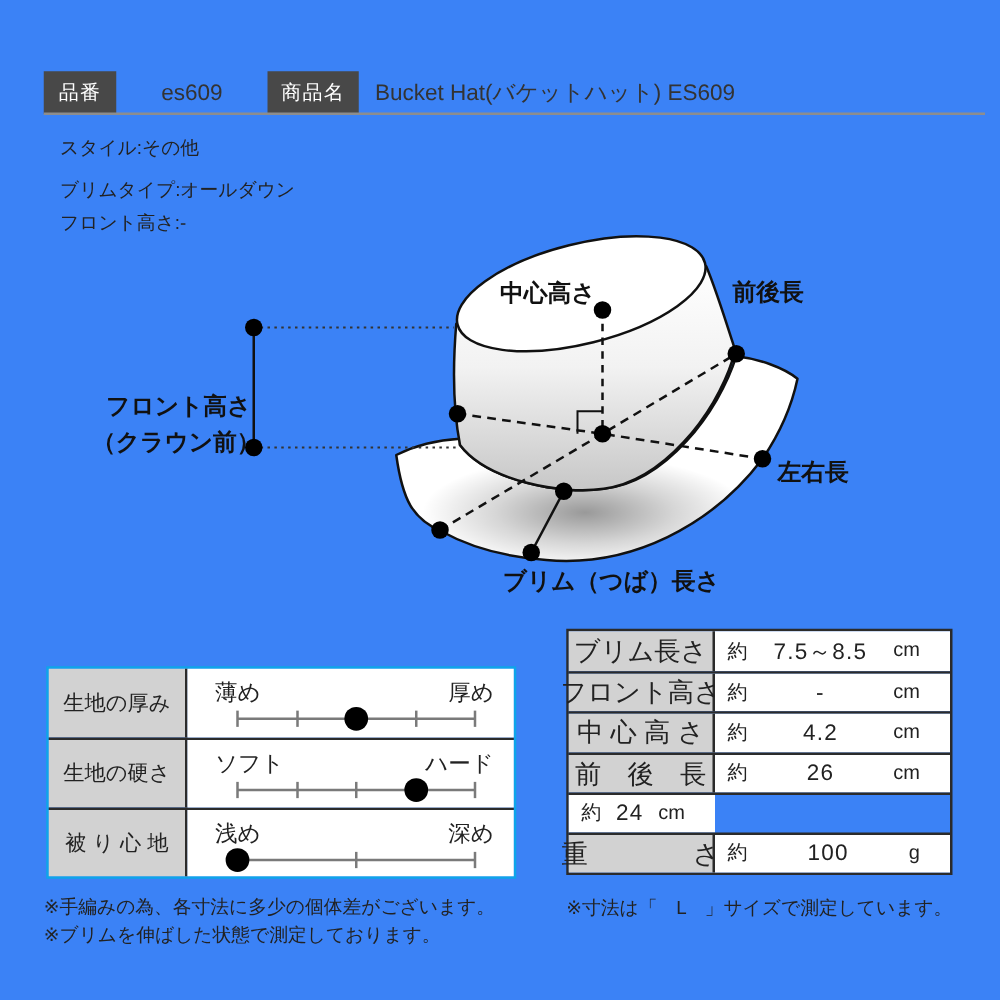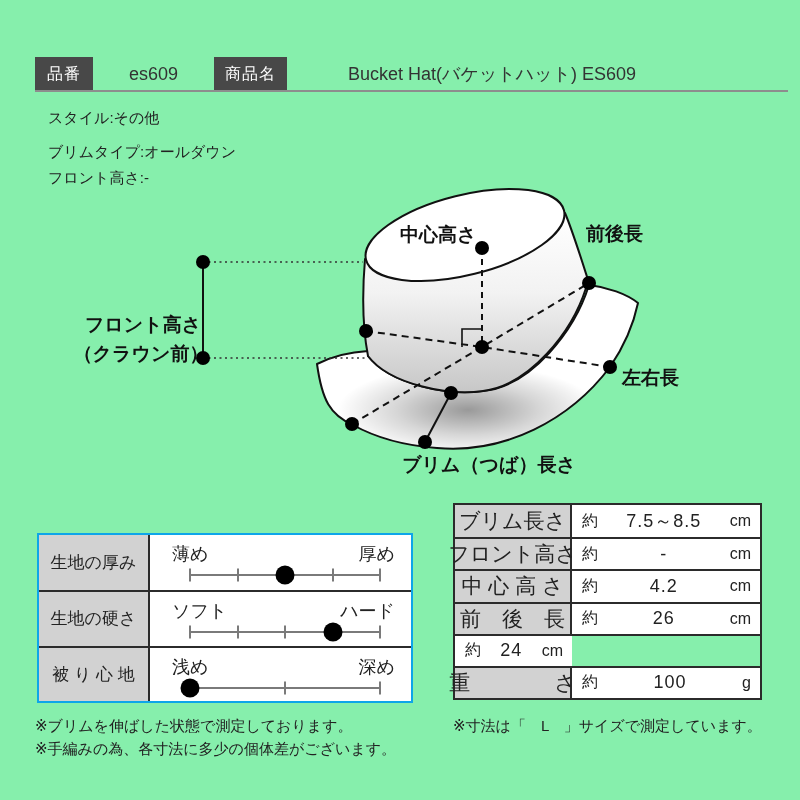--- a/index.html
+++ b/index.html
@@ -1,33 +1,33 @@
 <!DOCTYPE html>
 <html style="--tag-bg: #484848; --cell-bg: #d2d2d2;"><head>
 <meta charset="utf-8">
 <style>
   html,body{margin:0;padding:0;background:#fff;}
   .sheet{
-    position:relative;width:800px;height:800px;background:#86efac;overflow:hidden;
+    position:relative;width:800px;height:800px;background:#3b82f6;overflow:hidden;
     font-family:"Liberation Sans","DejaVu Sans",sans-serif;color:#222;
   }
   
   .tag{
     position:absolute;top:57px;height:34px;background:var(--tag-bg,#484848);
     color:#fff;display:flex;align-items:center;justify-content:center;
     font-size:16px;letter-spacing:1px;
   }
   #tag-item-no{left:35px;width:58px;}
   #tag-name{left:214px;width:73px;}
   .hval{
     position:absolute;top:57px;height:34px;display:flex;align-items:center;
     font-size:18px;color:#333;white-space:nowrap;
   }
   #item-no-value{left:93px;width:121px;justify-content:center;}
-  #product-name-value{left:300px;margin-left:48px;}
+  #product-name-value{left:300px;}
   .hline{position:absolute;left:35px;top:90px;width:753px;border-top:2px solid #8d8d8d;}
   
   .spec{position:absolute;left:48px;font-size:15px;color:#222;white-space:nowrap;}
   
   .diagram{position:absolute;left:0;top:0;pointer-events:none;}
   .diagram text{font-family:"Liberation Sans","DejaVu Sans",sans-serif;font-weight:700;font-size:19px;fill:#111;}
   
   .ftable{
     position:absolute;left:37px;top:533px;width:376px;height:170px;
     border:2px solid #0ea5e9;box-sizing:border-box;display:grid;grid-template-rows:1fr 1fr 1fr;
@@ -55,21 +55,21 @@
   .mrow{display:grid;grid-template-columns:117px 1fr;border-top:2px solid #2b2b2b;}
   .mrow:first-child{border-top:none;}
   .mlabel{
     background:var(--cell-bg,#d2d2d2);border-right:2px solid #2b2b2b;
     display:flex;align-items:center;justify-content:center;
     font-size:21px;color:#222;white-space:pre;
   }
   .mcell{display:flex;align-items:center;background:#fff;}
   .mprefix{font-size:16px;padding-left:10px;}
   .mvalue{flex:1;text-align:center;font-size:18px;letter-spacing:1px;}
-  .munit{font-size:16px;padding-right:9px;}
+  .munit{font-size:16px;padding-right:24px;}
   
   .notes-left{position:absolute;left:35px;top:714px;font-size:15px;line-height:23px;color:#222;}
   .note-right{position:absolute;left:453px;top:717px;font-size:15px;color:#222;}
 </style>
 </head>
 <body>
 
 <div class="sheet">
 
   <div class="tag" id="tag-item-no">品番</div>
@@ -224,18 +224,18 @@
       <div class="mlabel">重　　　　さ</div>
       <div class="mcell">
         <span class="mprefix">約</span>
         <span class="mvalue">100</span>
         <span class="munit">g</span>
       </div>
     </div>
   </div>
 
   <div class="notes-left">
+    <div>※手編みの為、各寸法に多少の個体差がございます。</div>
     <div>※ブリムを伸ばした状態で測定しております。</div>
-    <div>※手編みの為、各寸法に多少の個体差がございます。</div>
   </div>
   <div class="note-right">※寸法は「　L　」サイズで測定しています。</div>
 
 </div>
 
 </body></html>

